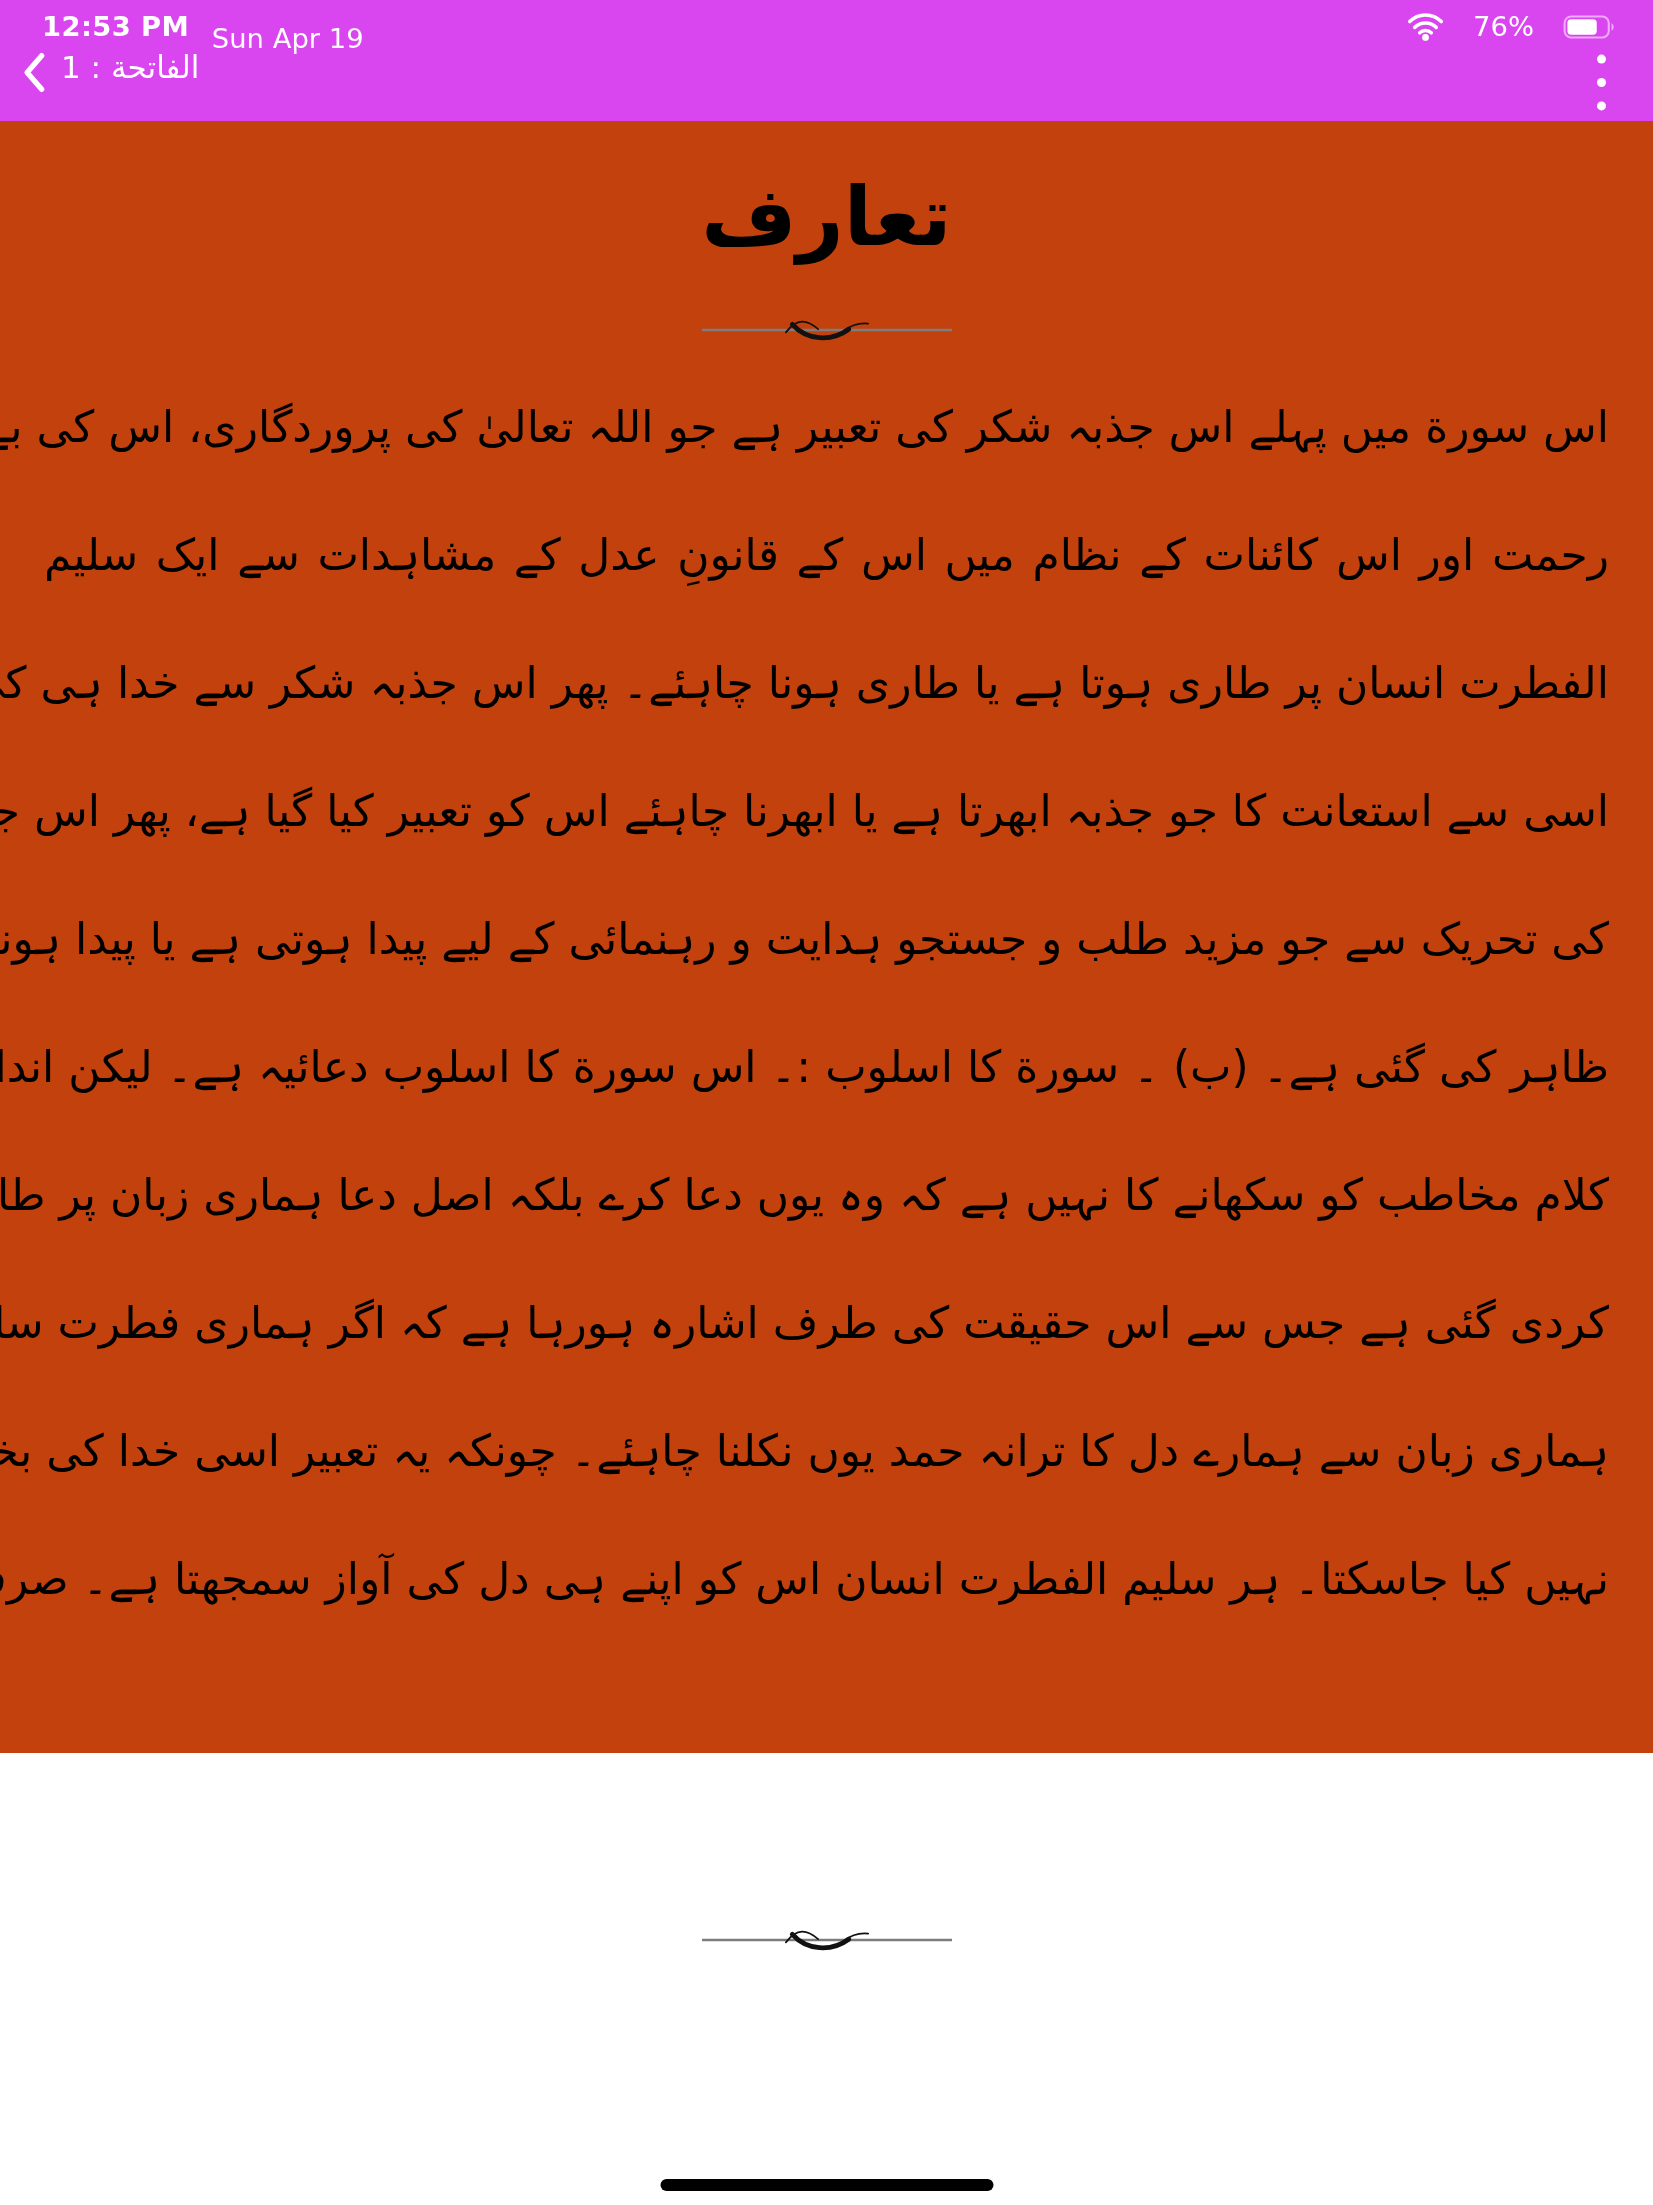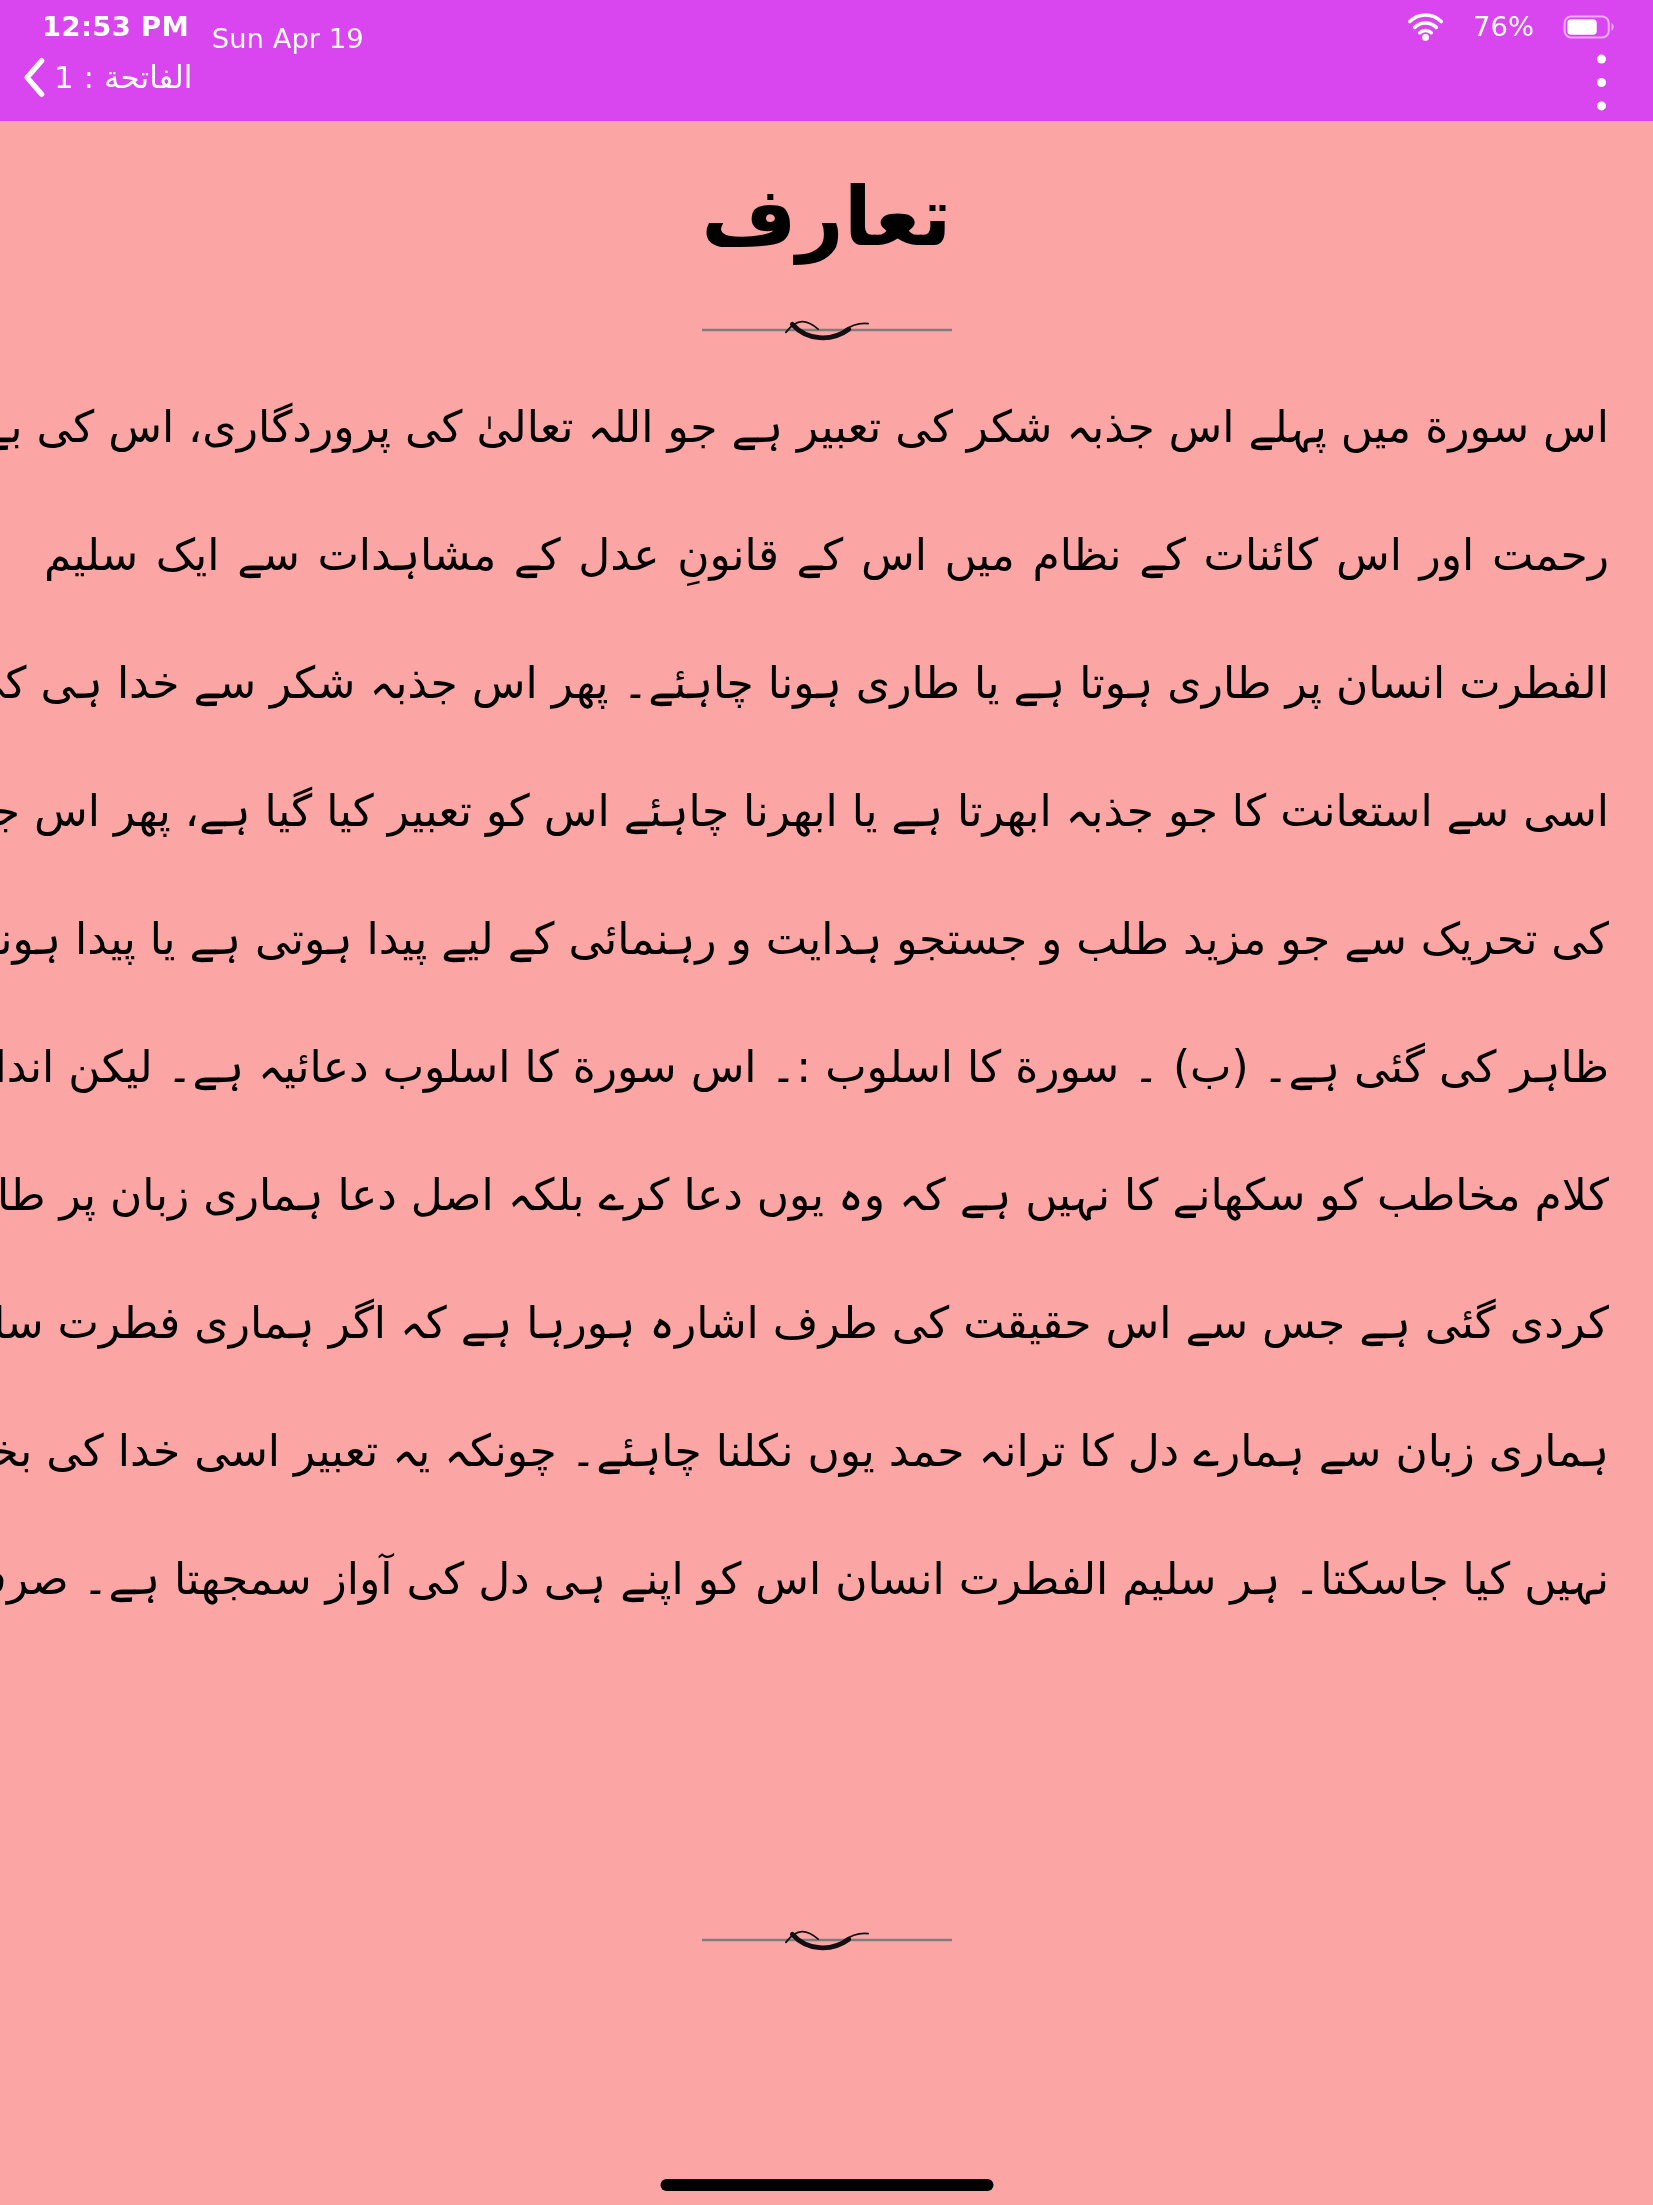--- a/index.html
+++ b/index.html
@@ -22,36 +22,36 @@
   }
   .status-left { display: flex; align-items: center; gap: 22.6px; }
   .status-time { font-weight: 600; letter-spacing: 0.4px; }
   .status-date { font-weight: 400; opacity: 0.98; margin-top: 24px; }
   .status-right { display: flex; align-items: center; gap: 29px; }
   .status-right .pct { font-weight: 400; }
 
   .nav-row { position: relative; height: 74px; }
   .back-button {
     position: absolute; left: 21px; top: 1.6px; height: 57px;
-    display: flex; align-items: center; gap: 7px;
+    display: flex; gap: 14px;
     color: #ffffff; cursor: pointer;
   }
   .back-label { font-size: 31px; direction: rtl; }
   .nav-title {
     position: absolute; left: 0; right: 0; top: 0; height: 63px;
     display: flex; align-items: center; justify-content: center;
     font-size: 37px; direction: rtl;
   }
   .menu-button {
     position: absolute; right: 36px; top: 4.8px; width: 32px; height: 61px;
     display: flex; align-items: center; justify-content: center; cursor: pointer;
   }
 
   
-  .content { position: absolute; top: 121px; left: 0; width: 1653px; height: 2084px; background: #fca5a5; }
+  .content { position: absolute; top: 121px; left: 0; width: 1653px; height: 1632px; background: #c2410c; }
   .section-heading {
     position: absolute; top: 48px; left: 0; width: 100%;
     text-align: center; font-size: 82px; font-weight: 700; color: #000;
     direction: rtl;
   }
   .ornament-divider { position: absolute; left: 50%; transform: translateX(-50%); width: 250px; height: 34px; }
   .divider-top { top: 192px; }
   .divider-bottom { top: 1802px; }
 
   .intro-paragraph {

